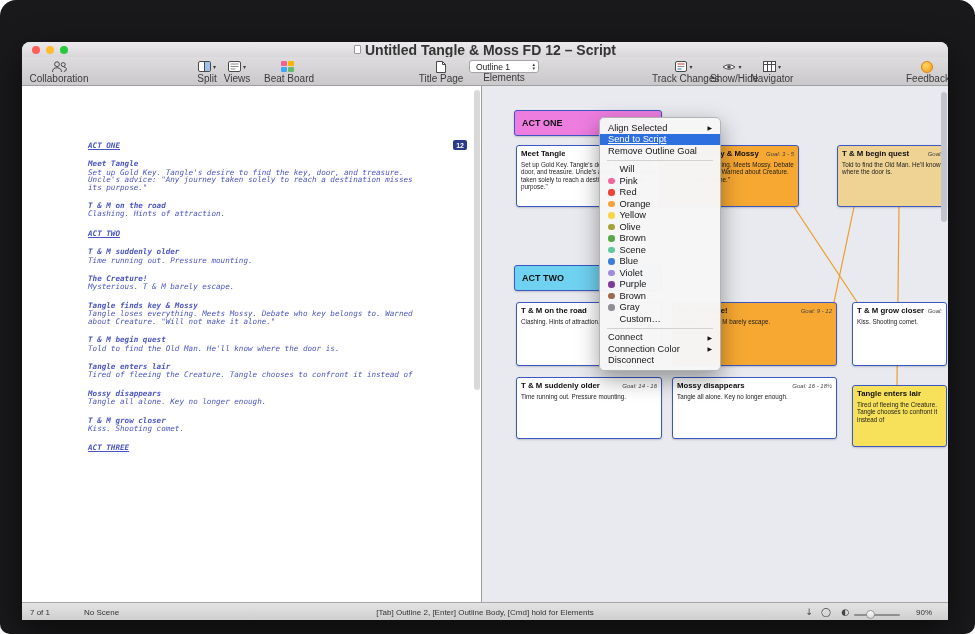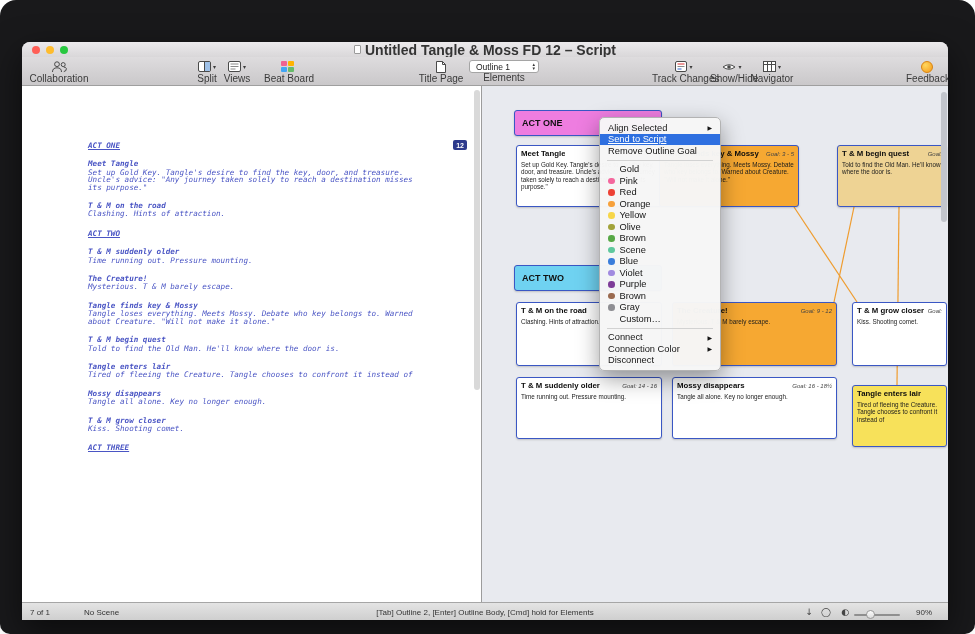--- a/index.html
+++ b/index.html
@@ -331,21 +331,21 @@
             </div>
             <div class="mi hl">
               <span>Send to Script</span>
             </div>
             <div class="mi">
               <span>Remove Outline Goal</span>
             </div>
             <div class="msep"></div>
             <div class="mi">
               <span class="ind"></span>
-              <span>Gold</span>
+              <span>Will</span>
             </div>
             <div class="mi">
               <span class="cdot" style="background: rgb(244, 103, 157);"></span>
               <span>Pink</span>
             </div>
             <div class="mi">
               <span class="cdot" style="background: rgb(237, 65, 53);"></span>
               <span>Red</span>
             </div>
             <div class="mi">

